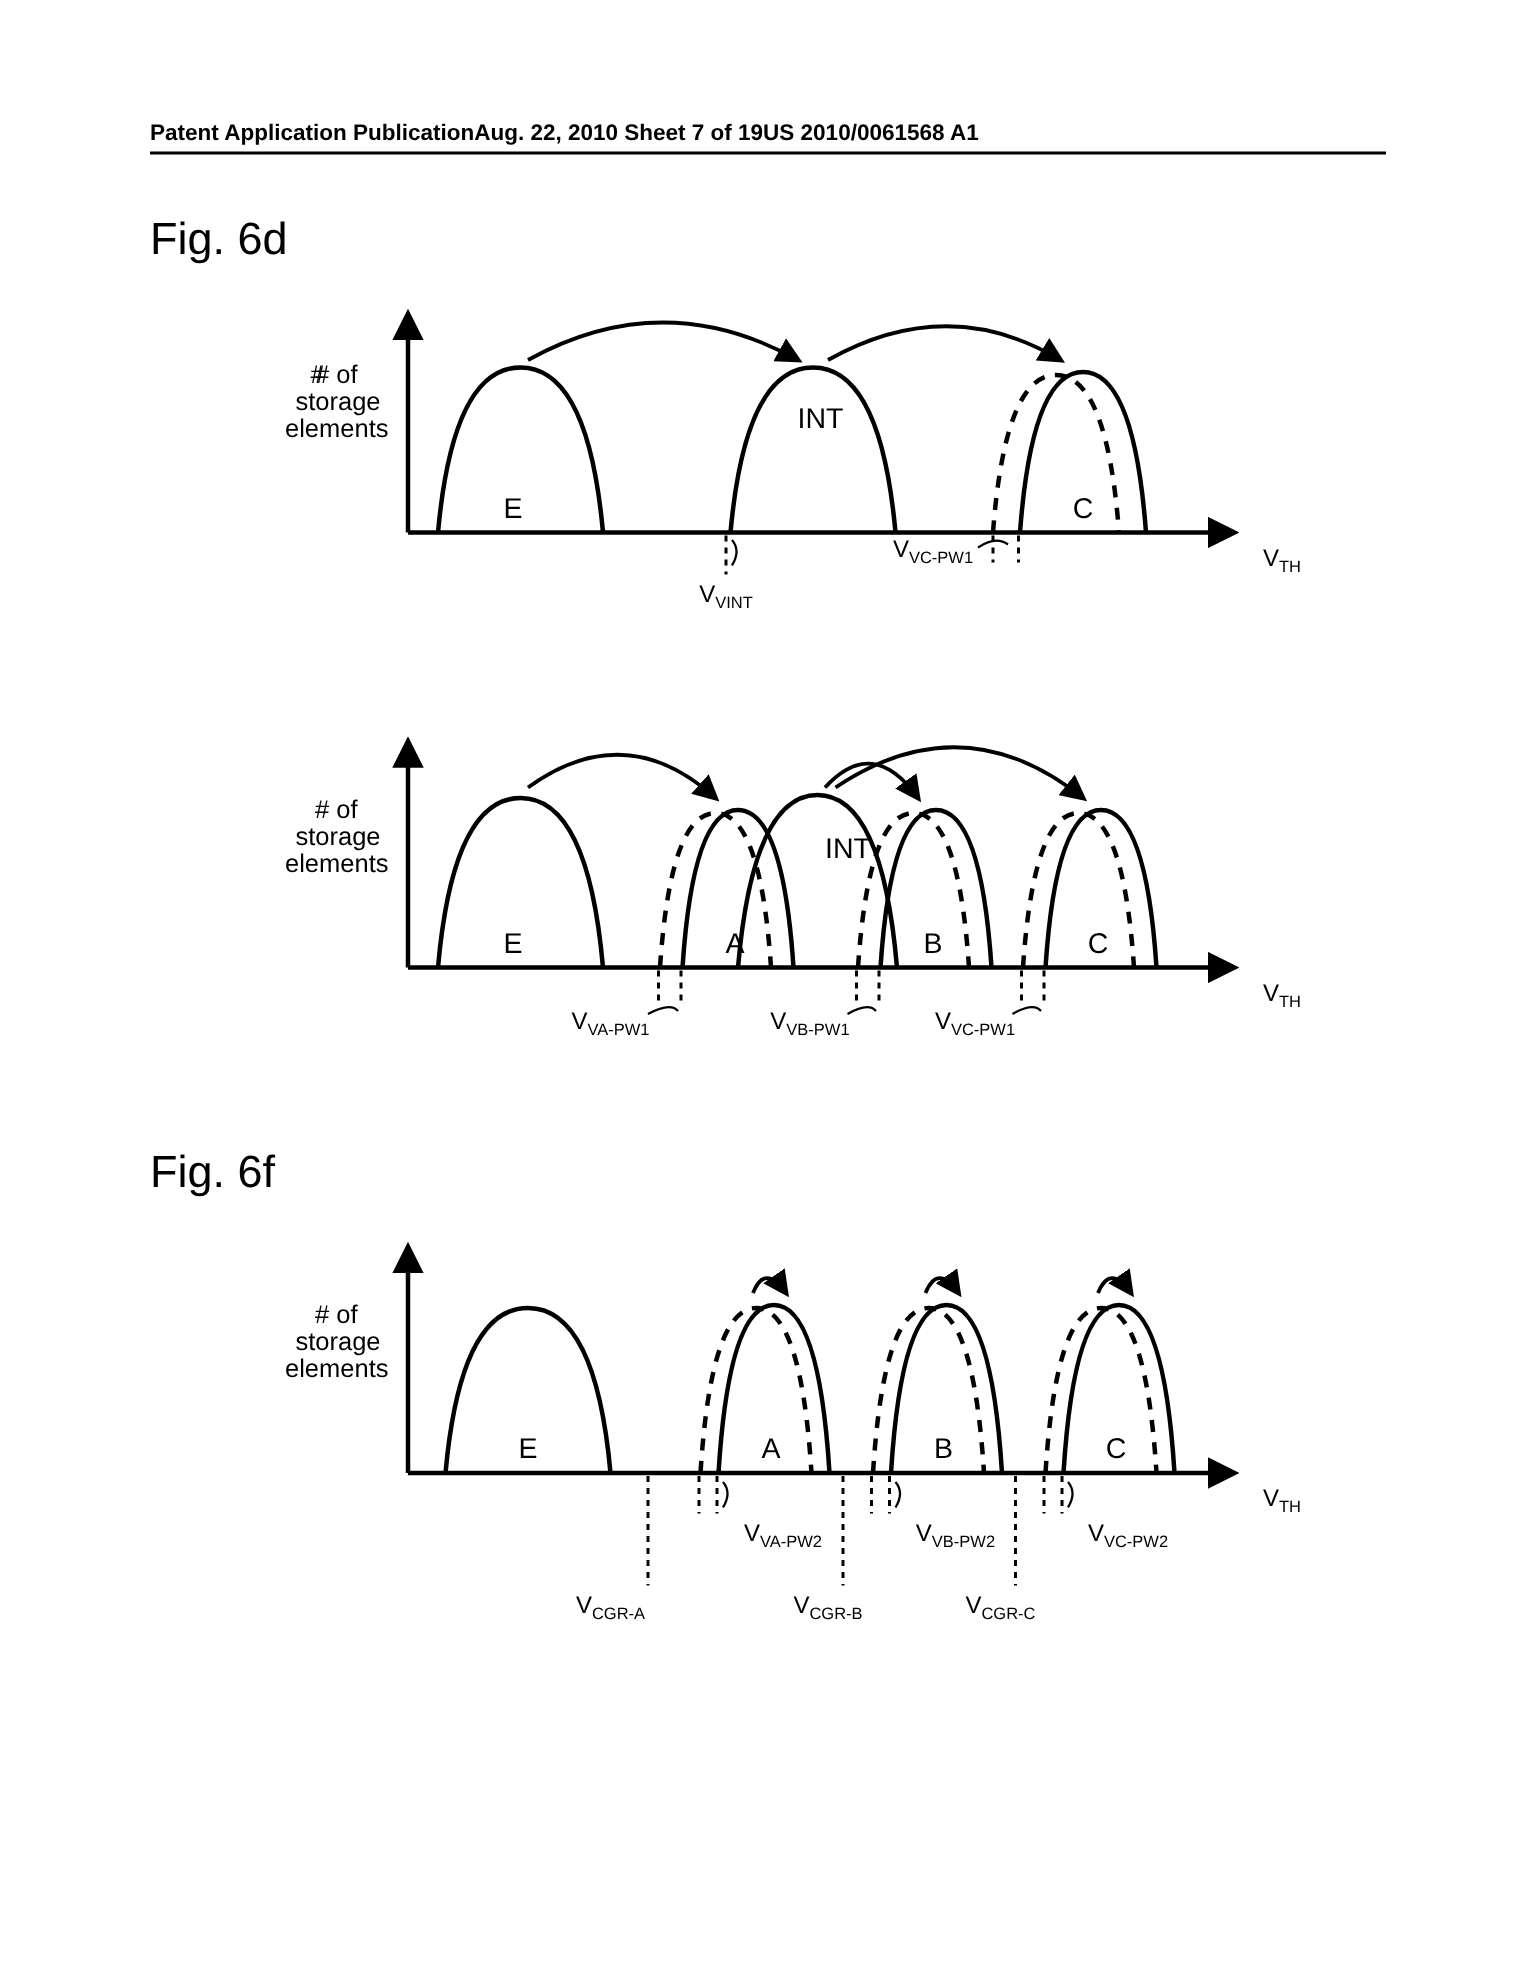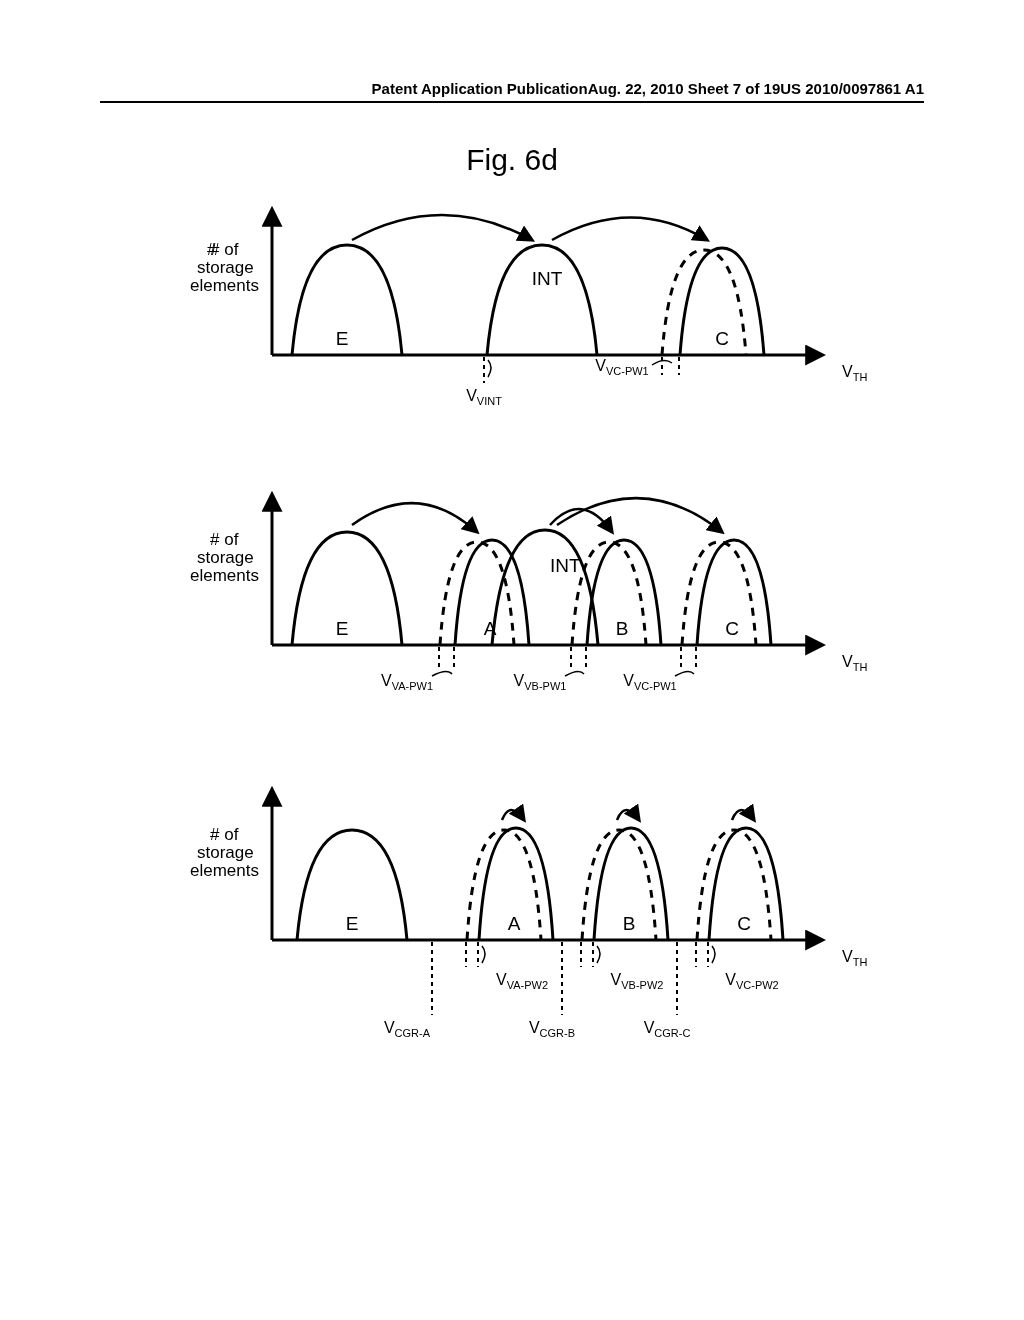--- a/index.html
+++ b/index.html
@@ -12,30 +12,29 @@
     position: relative;
   }
   .page {
     position: absolute;
     left: 100px;
     top: 80px;
     width: 824px;
   }
   .header {
     display: flex;
-    justify-content: flex-end;
+    justify-content: flex-start;
     font-size: 15px;
     font-weight: bold;
     border-bottom: 2px solid #000;
     padding-bottom: 4px;
     margin-bottom: 40px;
   }
   .fig-block {
     margin-bottom: 45px;
-    text-align: center;
   }
   .fig-title {
     font-size: 30px;
     margin-bottom: 8px;
   }
   svg { display: block; margin: 0 auto; }
   .yaxis-label {
     font-size: 17px;
     font-family: Arial, Helvetica, sans-serif;
   }
@@ -50,21 +49,21 @@
   .sub { font-size: 11px; }
 </style>
 </head>
 <body>
 
 <div class="page">
 
   <div class="header">
     <span>Patent Application Publication</span>
     <span>Aug. 22, 2010  Sheet 7 of 19</span>
-    <span>US 2010/0097861 A1</span>
+    <span>US 2010/0061568 A1</span>
   </div>
 
   <div class="fig-block">
     <div class="fig-title">Fig. 6d</div>
     <svg width="720" height="240" viewBox="0 0 720 240">
       <defs>
         <marker id="arrD" viewBox="0 0 10 10" refX="8" refY="5" markerWidth="7" markerHeight="7" orient="auto">
           <path d="M0 0 L10 5 L0 10 z" fill="#000"></path>
         </marker>
       </defs>
@@ -156,20 +155,21 @@
 
       <line x1="529" y1="177" x2="529" y2="200" stroke="#000" stroke-width="2" stroke-dasharray="4 4"></line>
       <line x1="544" y1="177" x2="544" y2="200" stroke="#000" stroke-width="2" stroke-dasharray="4 4"></line>
       <text x="498" y="216" class="xlabel" text-anchor="middle">V<tspan class="sub" dy="4">VC-PW1</tspan></text>
       <path d="M523 206 Q537 198 542 204" fill="none" stroke="#000" stroke-width="1.5"></path>
       <text x="690" y="197" class="xlabel">V<tspan class="sub" dy="4">TH</tspan></text>
     </svg>
   </div>
 
   <div class="fig-block">
+    <div class="fig-title">Fig. 6f</div>
     <svg width="720" height="300" viewBox="0 0 720 300">
       <defs>
         <marker id="arrF" viewBox="0 0 10 10" refX="8" refY="5" markerWidth="7" markerHeight="7" orient="auto">
           <path d="M0 0 L10 5 L0 10 z" fill="#000"></path>
         </marker>
       </defs>
       <line x1="120" y1="175" x2="120" y2="25" stroke="#000" stroke-width="3" marker-end="url(#arrF)"></line>
       <line x1="120" y1="175" x2="670" y2="175" stroke="#000" stroke-width="3" marker-end="url(#arrF)"></line>
       <text x="30" y="75" class="yaxis-label">
         <tspan x="58" dy="0"># of</tspan>

